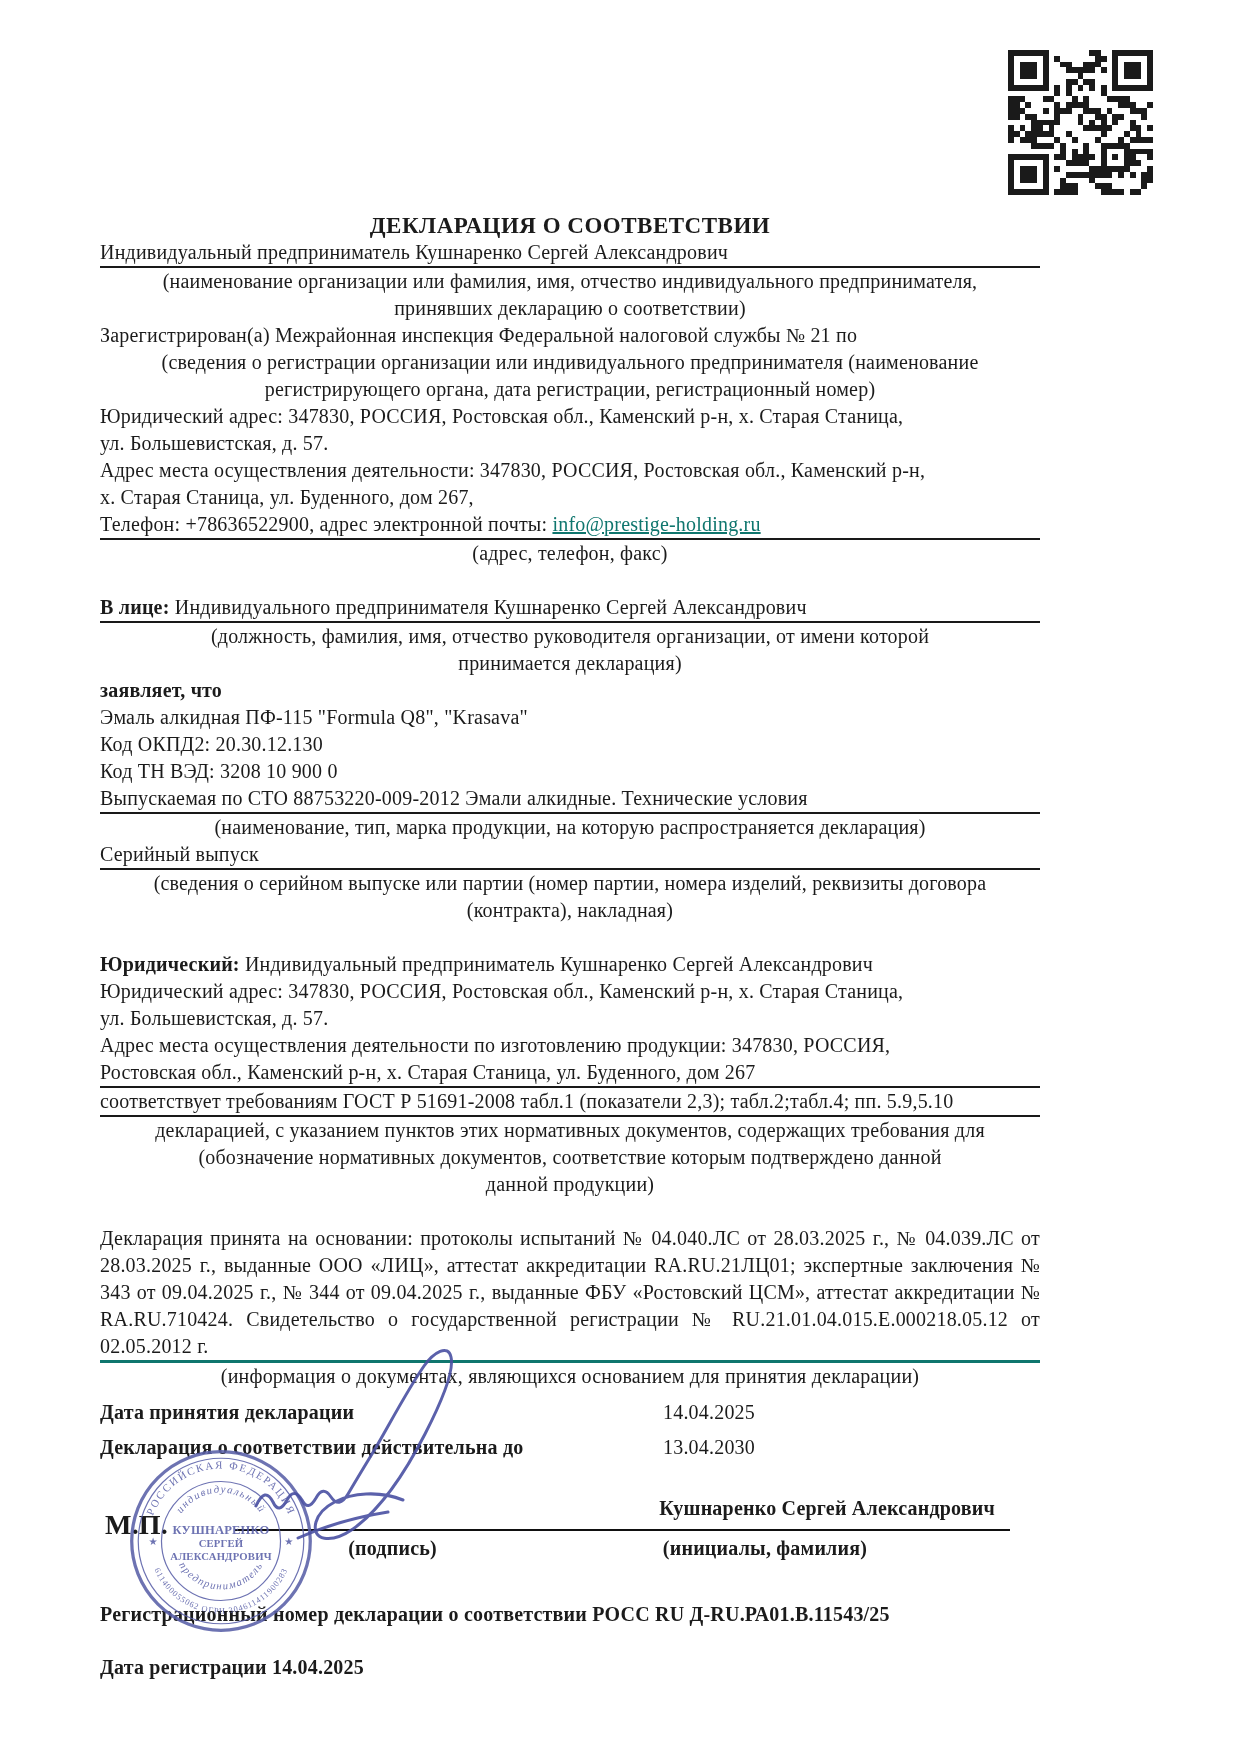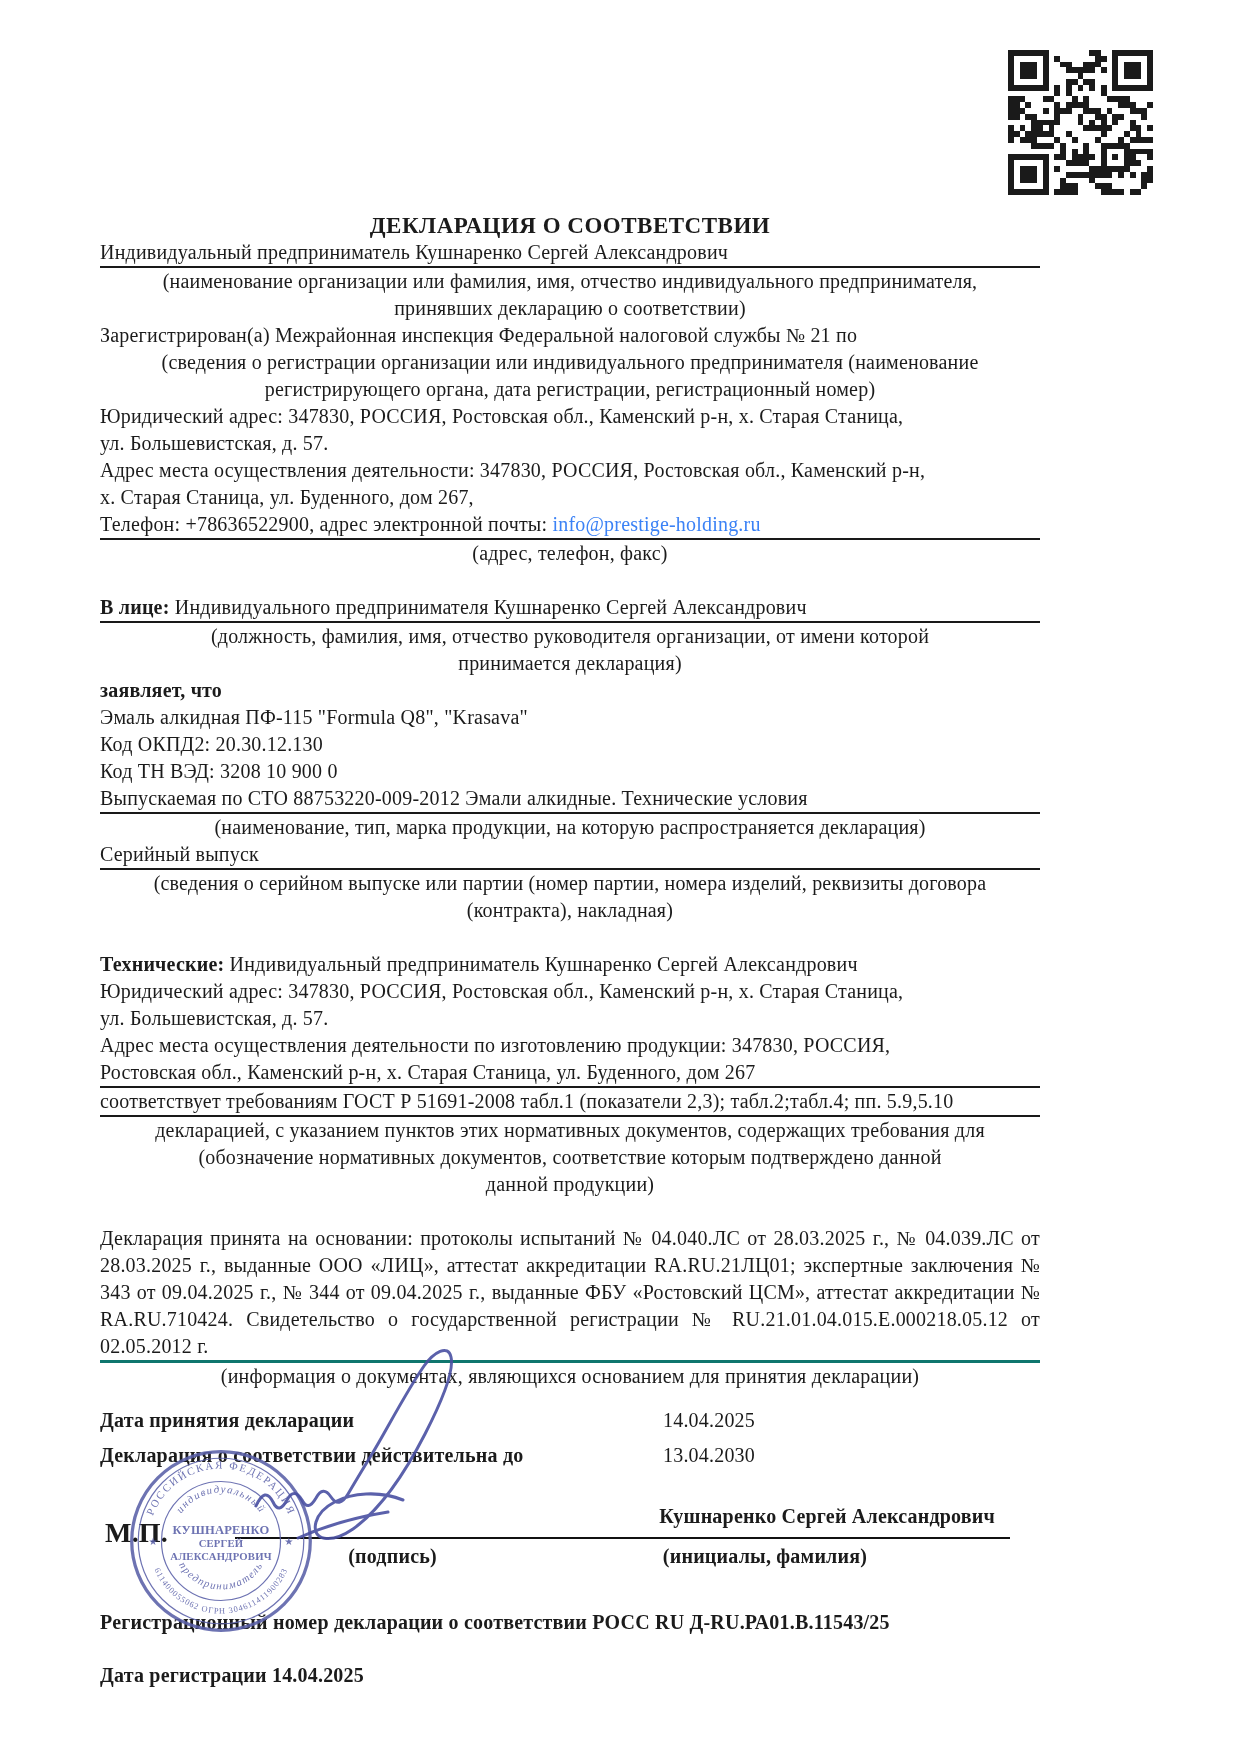--- a/index.html
+++ b/index.html
@@ -16,21 +16,21 @@
   }
   .content{position:relative;padding:212px 100px 0 100px;width:940px;}
   .title{font-weight:bold;font-size:23px;text-align:center;letter-spacing:0.5px;}
   .line{display:block;white-space:nowrap;}
   .u{border-bottom:2px solid #191919;}
   .u3{border-bottom:3px solid #0f766e;}
   .cap{text-align:center;white-space:nowrap;}
   .b{font-weight:bold;}
   .gap{height:27px;}
   .just{text-align:justify;white-space:normal;}
-  .email{color:#3b82f6;cursor:pointer;}
+  .email{text-decoration:underline;color:#0f766e;cursor:pointer;}
   .row{position:relative;height:27px;}
   .row .val{position:absolute;left:563px;top:0;}
   .sig-area{position:relative;height:112px;margin-top:28px;}
   .sig-name{position:absolute;left:405px;top:6px;width:490px;text-align:right;white-space:nowrap;font-weight:bold;}
   .sig-line-left{position:absolute;left:135px;top:24px;width:315px;height:16px;border-bottom:2px solid #111;}
   .sig-line-right{position:absolute;left:420px;top:24px;width:490px;height:16px;border-bottom:2px solid #111;}
   .sig-cap-left{position:absolute;left:135px;top:46px;width:315px;text-align:center;font-weight:bold;}
   .sig-cap-right{position:absolute;left:420px;top:46px;width:490px;text-align:center;font-weight:bold;}
   .mp{position:absolute;left:5px;top:22px;font-weight:bold;font-size:28px;}
   .qr{position:absolute;left:1008px;top:50px;width:145px;height:145px;}
@@ -387,38 +387,38 @@
     <div class="line">Код ТН ВЭД: 3208 10 900 0</div>
     <div class="line u">Выпускаемая по СТО 88753220-009-2012 Эмали алкидные. Технические условия</div>
     <div class="cap">(наименование, тип, марка продукции, на которую распространяется декларация)</div>
     <div class="line u">Серийный выпуск</div>
     <div class="cap">(сведения о серийном выпуске или партии (номер партии, номера изделий, реквизиты договора</div>
     <div class="cap">(контракта), накладная)</div>
 
     <div class="gap"></div>
 
     <div class="line">
-      <span class="b">Технические:</span><span> Индивидуальный предприниматель Кушнаренко Сергей Александрович</span>
+      <span class="b">Юридический:</span><span> Индивидуальный предприниматель Кушнаренко Сергей Александрович</span>
     </div>
     <div class="line">Юридический адрес: 347830, РОССИЯ, Ростовская обл., Каменский р-н, х. Старая Станица,</div>
     <div class="line">ул. Большевистская, д. 57.</div>
     <div class="line">Адрес места осуществления деятельности по изготовлению продукции: 347830, РОССИЯ,</div>
     <div class="line u">Ростовская обл., Каменский р-н, х. Старая Станица, ул. Буденного, дом 267</div>
 
     <div class="line u">соответствует требованиям ГОСТ Р 51691-2008 табл.1 (показатели 2,3); табл.2;табл.4; пп. 5.9,5.10</div>
     <div class="cap">декларацией, с указанием пунктов этих нормативных документов, содержащих требования для</div>
     <div class="cap">(обозначение нормативных документов, соответствие которым подтверждено данной</div>
     <div class="cap">данной продукции)</div>
 
     <div class="gap"></div>
 
     <div class="just u3">Декларация принята на основании: протоколы испытаний № 04.040.ЛС от 28.03.2025 г., № 04.039.ЛС от 28.03.2025 г., выданные ООО «ЛИЦ», аттестат аккредитации RA.RU.21ЛЦ01; экспертные заключения № 343 от 09.04.2025 г., № 344 от 09.04.2025 г., выданные ФБУ «Ростовский ЦСМ», аттестат аккредитации № RA.RU.710424. Свидетельство о государственной регистрации № RU.21.01.04.015.Е.000218.05.12 от 02.05.2012 г.</div>
     <div class="cap">(информация о документах, являющихся основанием для принятия декларации)</div>
 
-    <div class="row" style="margin-top:17px;">
+    <div class="row" style="margin-top:9px;">
       <span class="b">Дата принятия декларации</span>
       <span class="val">14.04.2025</span>
     </div>
     <div class="row" style="margin-top:8px;">
       <span class="b">Декларация о соответствии действительна до</span>
       <span class="val">13.04.2030</span>
     </div>
 
     <div class="sig-area">
       <span class="mp">М.П.</span>

